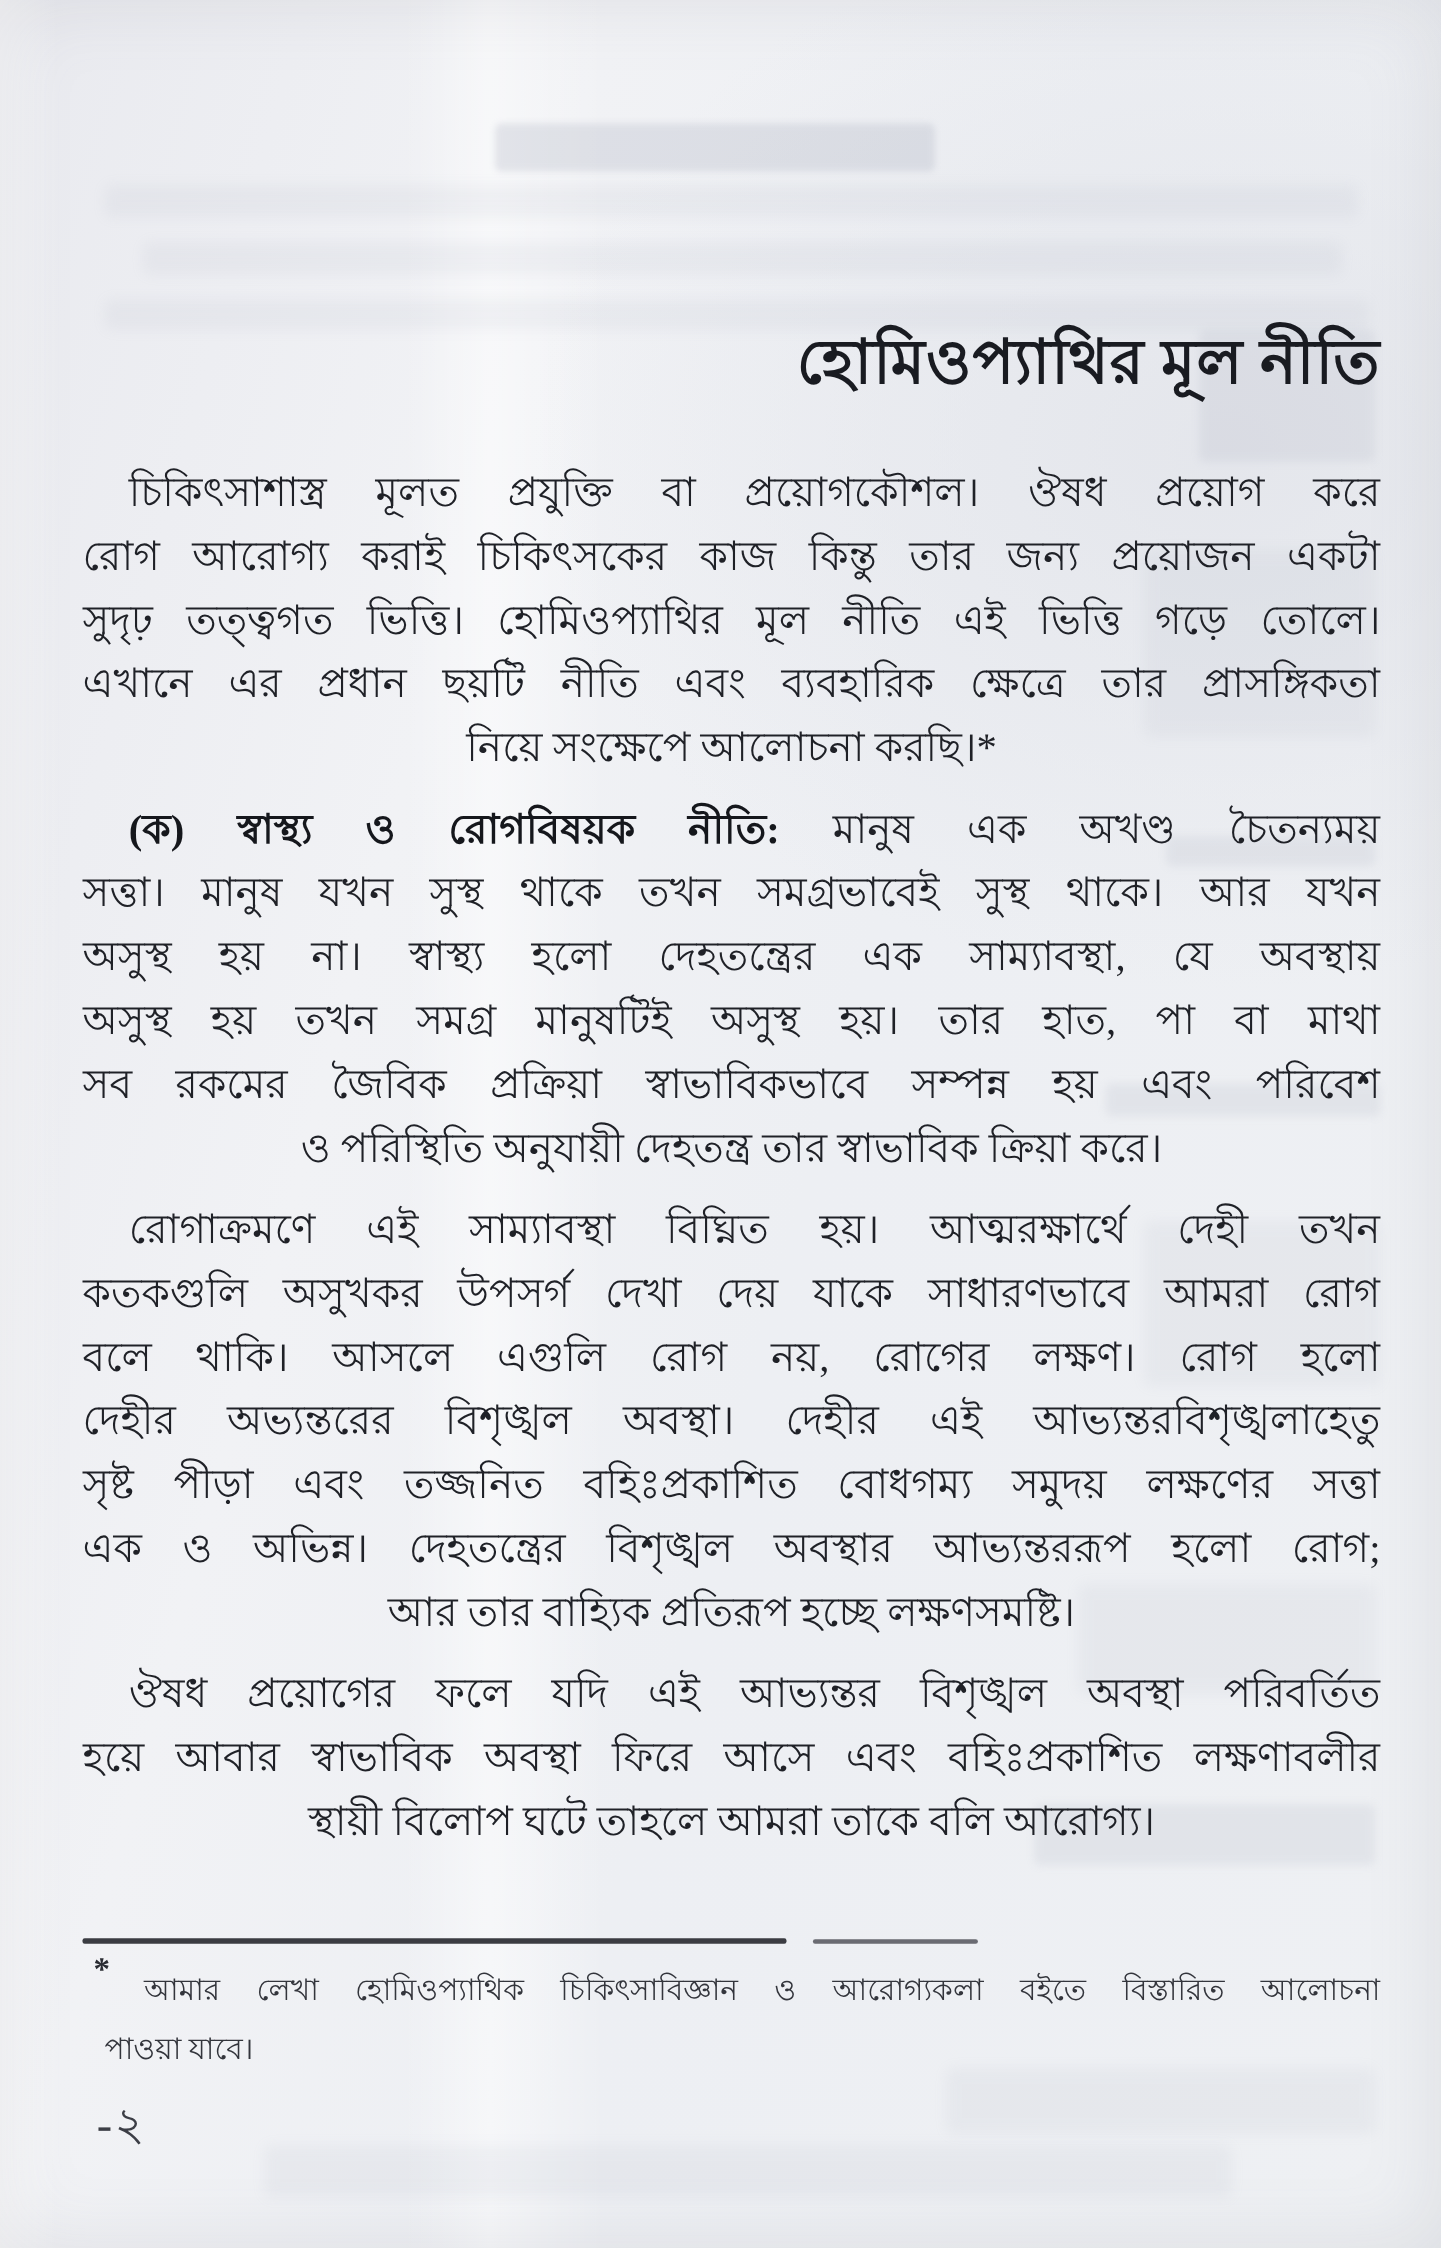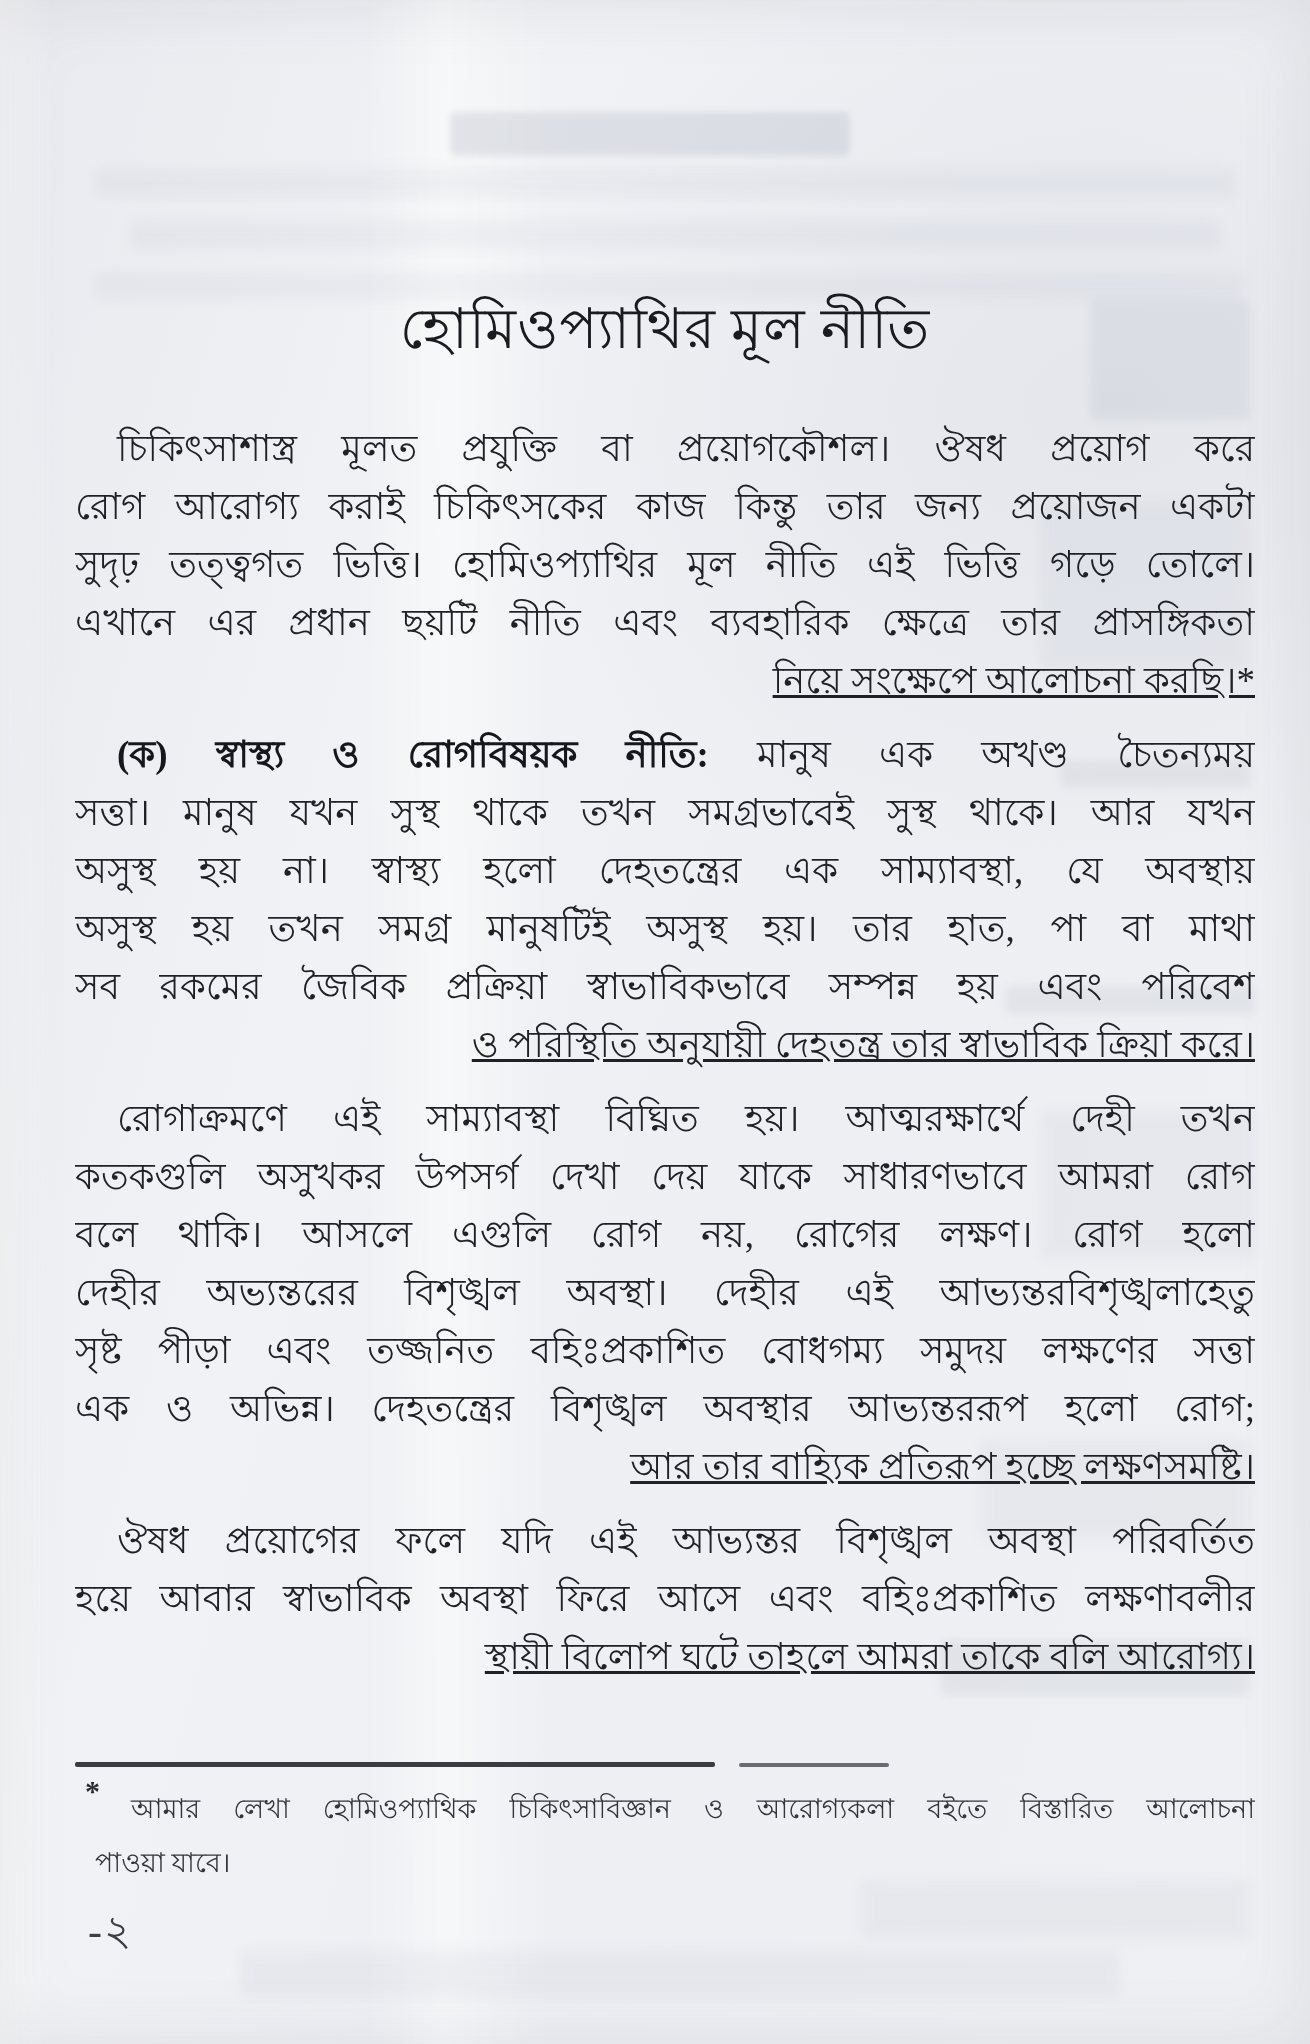--- a/index.html
+++ b/index.html
@@ -25,41 +25,41 @@
     filter:blur(4px);
     border-radius:6px;
     pointer-events:none;
   }
   .bleed.strong{opacity:0.22;filter:blur(3px);}
   .bleed.soft{opacity:0.09;filter:blur(6px);}
 
   .title{
     position:absolute;
     top:248px;left:75px;width:1180px;
-    text-align:center;
+    text-align:right;
     font-size:56px;
-    font-weight:normal;
+    font-weight:bold;
     letter-spacing:1px;
     color:#191b21;
   }
   .text-block{
     position:absolute;
     top:420px;left:75px;width:1180px;
     font-size:37px;
   }
   .para + .para{margin-top:16px;}
   .line{
     line-height:58px;
     height:58px;
     overflow:hidden;
     text-align:justify;
     text-align-last:justify;
     white-space:normal;
   }
-  .line.last{text-align:right;text-align-last:auto;text-decoration:underline;}
+  .line.last{text-align:center;text-align-last:auto;}
   .line.indent{text-indent:42px;}
   .lead{font-weight:bold;color:#15171c;}
 
   .footnote-rule{
     position:absolute;top:1762px;left:75px;height:5px;width:820px;
   }
   .footnote-rule .seg1{
     position:absolute;left:0;top:0;width:640px;height:5px;background:#3b3c42;border-radius:2px;
   }
   .footnote-rule .seg2{

